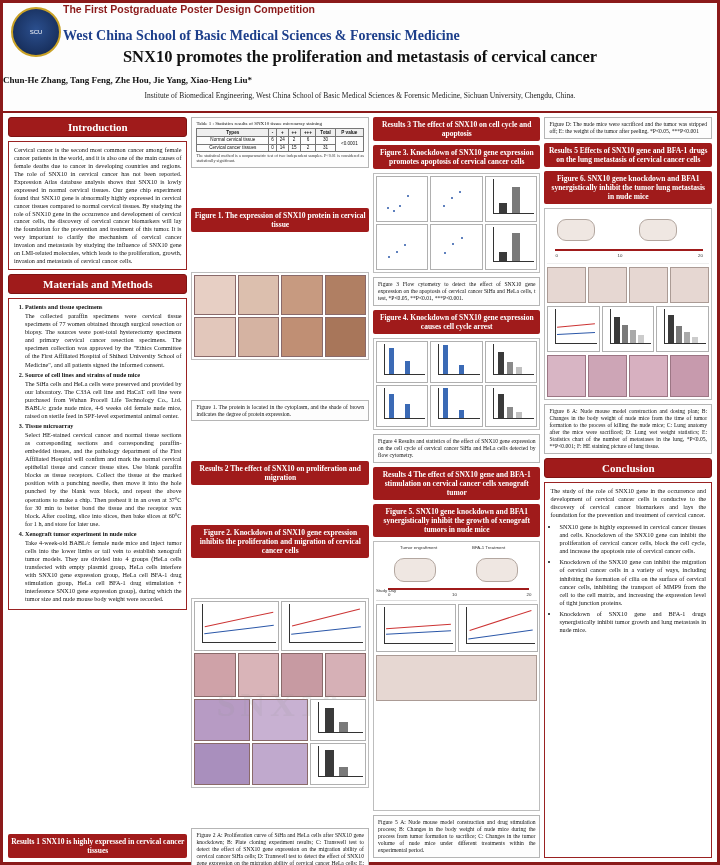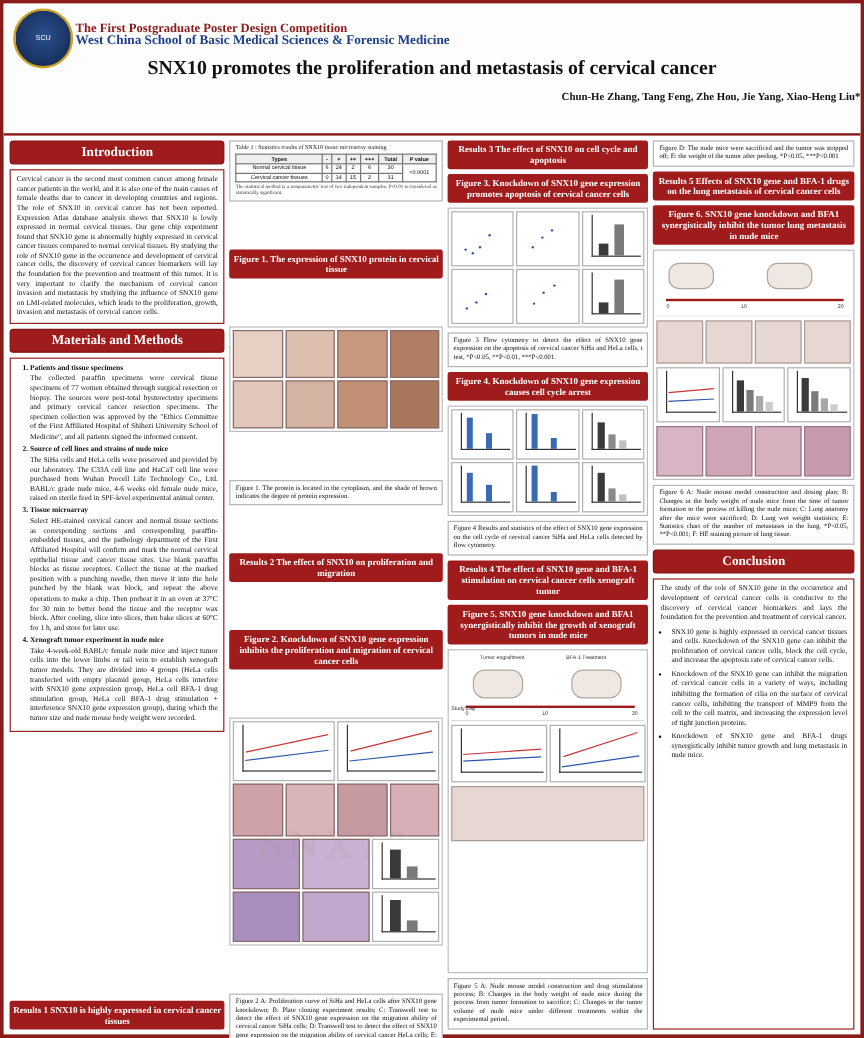--- a/index.html
+++ b/index.html
@@ -26,35 +26,35 @@
   .logo{
     position:absolute;left:8px;top:4px;
     width:46px;height:46px;border-radius:50%;
     background:radial-gradient(circle at 50% 45%, #2b4f8e 0%, #1b3566 60%, #0f2246 100%);
     border:2px solid #c9a227;
     display:flex;align-items:center;justify-content:center;
     color:#ffffff;font-size:6px;text-align:center;line-height:1.1;
   }
   .logo span{display:block;font-family:"Liberation Sans",sans-serif;}
   .comp-line1{
-    position:absolute;left:60px;top:16px;
+    position:absolute;left:60px;top:0;
     font-size:10.5px;font-weight:bold;color:#8b1a1a;
-    font-family:Liberation Serif, serif;
+    font-family:Liberation Sans, sans-serif;
   }
   .comp-line2{
     position:absolute;left:60px;top:25px;
-    font-size:11px;font-weight:bold;color:#1d3f8b;
+    font-size:14px;font-weight:bold;color:#1d3f8b;
   }
   .title{
     position:absolute;left:0;right:0;top:44px;
     text-align:center;font-size:16.5px;font-weight:bold;color:#111111;
   }
   .authors{
     position:absolute;left:0;right:0;top:72px;
-    text-align:right;font-size:9px;font-weight:bold;color:#111111;
+    text-align:left;font-size:9px;font-weight:bold;color:#111111;
   }
   .affil{
     position:absolute;left:0;right:0;top:88px;
     text-align:center;font-size:7.5px;color:#222222;
   }
   
   .body{
     position:relative;
     padding:4px 5px;
     display:flex;
@@ -150,20 +150,21 @@
 <div class="poster">
 
   <div class="header">
     <div class="logo">
       <span>SCU</span>
     </div>
     <div class="comp-line1">The First Postgraduate Poster Design Competition</div>
     <div class="comp-line2">West China School of Basic Medical Sciences &amp; Forensic Medicine</div>
     <div class="title">SNX10 promotes the proliferation and metastasis of cervical cancer</div>
     <div class="authors">Chun-He Zhang, Tang Feng, Zhe Hou, Jie Yang, Xiao-Heng Liu*</div>
+    <div class="affil">Institute of Biomedical Engineering, West China School of Basic Medical Sciences &amp; Forensic Medicine, Sichuan University, Chengdu, China.</div>
   </div>
 
   <div class="body">
 
     <div class="col col1">
       <div class="secbar">Introduction</div>
       <div class="txtbox">Cervical cancer is the second most common cancer among female cancer patients in the world, and it is also one of the main causes of female deaths due to cancer in developing countries and regions. The role of SNX10 in cervical cancer has not been reported. Expression Atlas database analysis shows that SNX10 is lowly expressed in normal cervical tissues. Our gene chip experiment found that SNX10 gene is abnormally highly expressed in cervical cancer tissues compared to normal cervical tissues. By studying the role of SNX10 gene in the occurrence and development of cervical cancer cells, the discovery of cervical cancer biomarkers will lay the foundation for the prevention and treatment of this tumor. It is very important to clarify the mechanism of cervical cancer invasion and metastasis by studying the influence of SNX10 gene on LMI-related molecules, which leads to the proliferation, growth, invasion and metastasis of cervical cancer cells.</div>
 
       <div class="secbar">Materials and Methods</div>
       <div class="txtbox">

